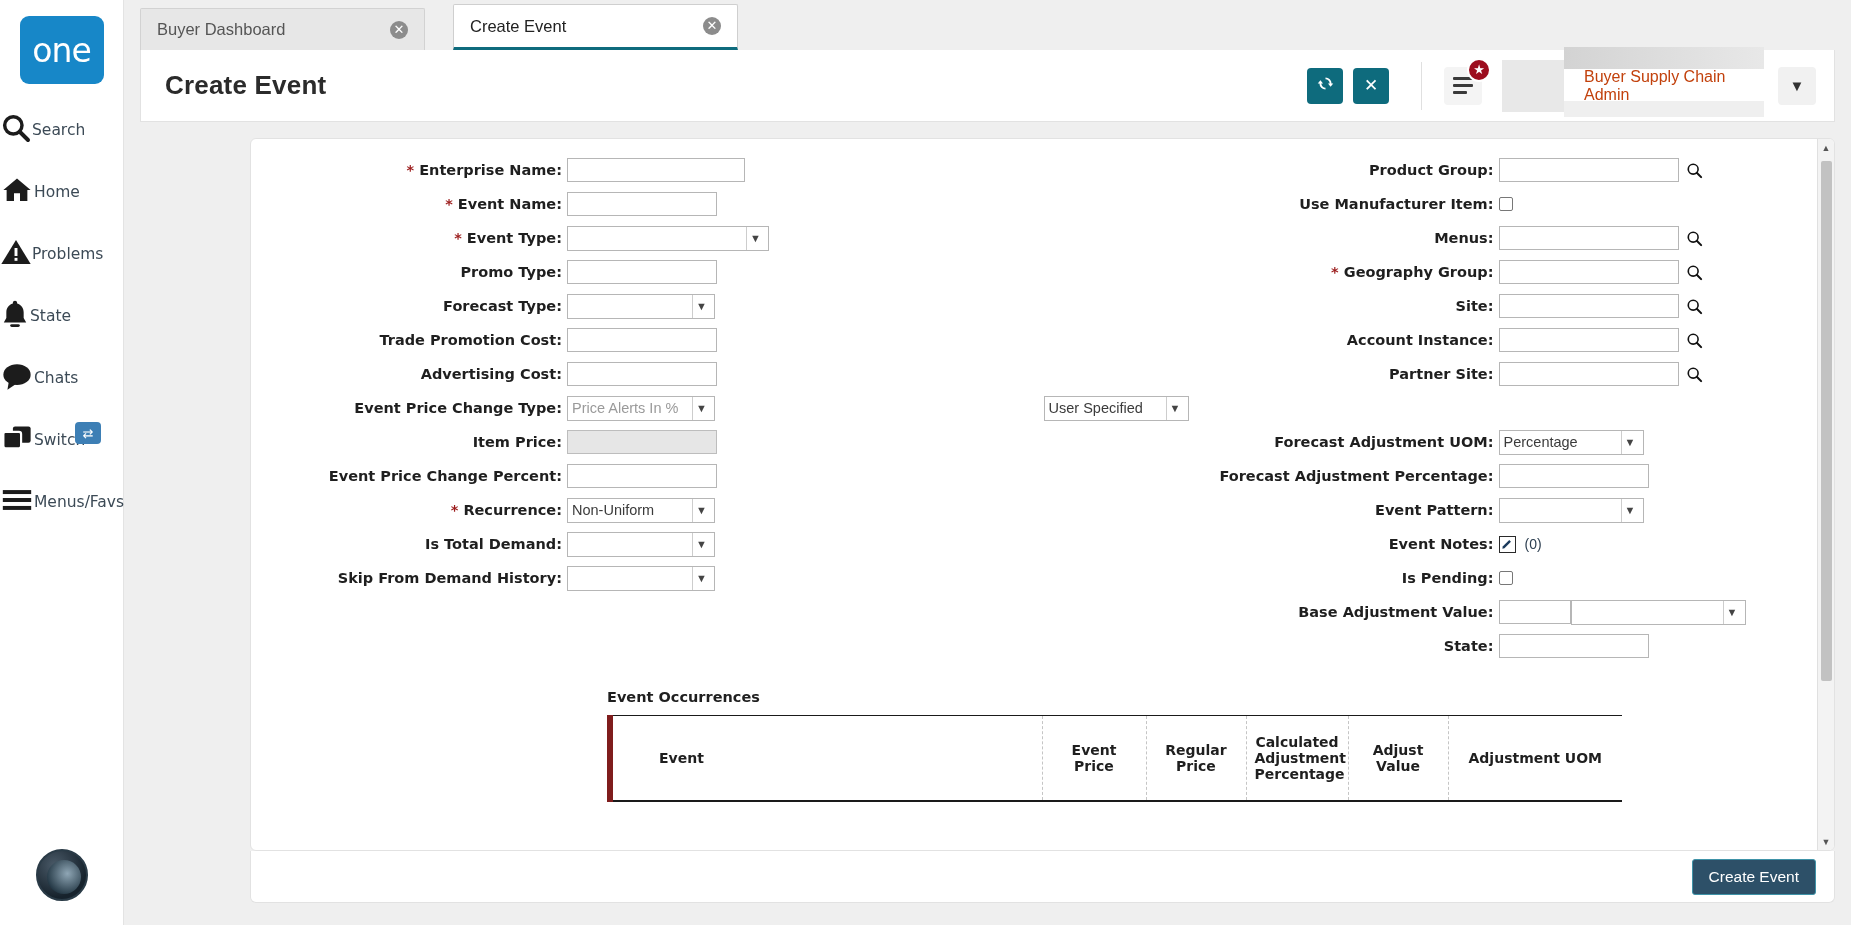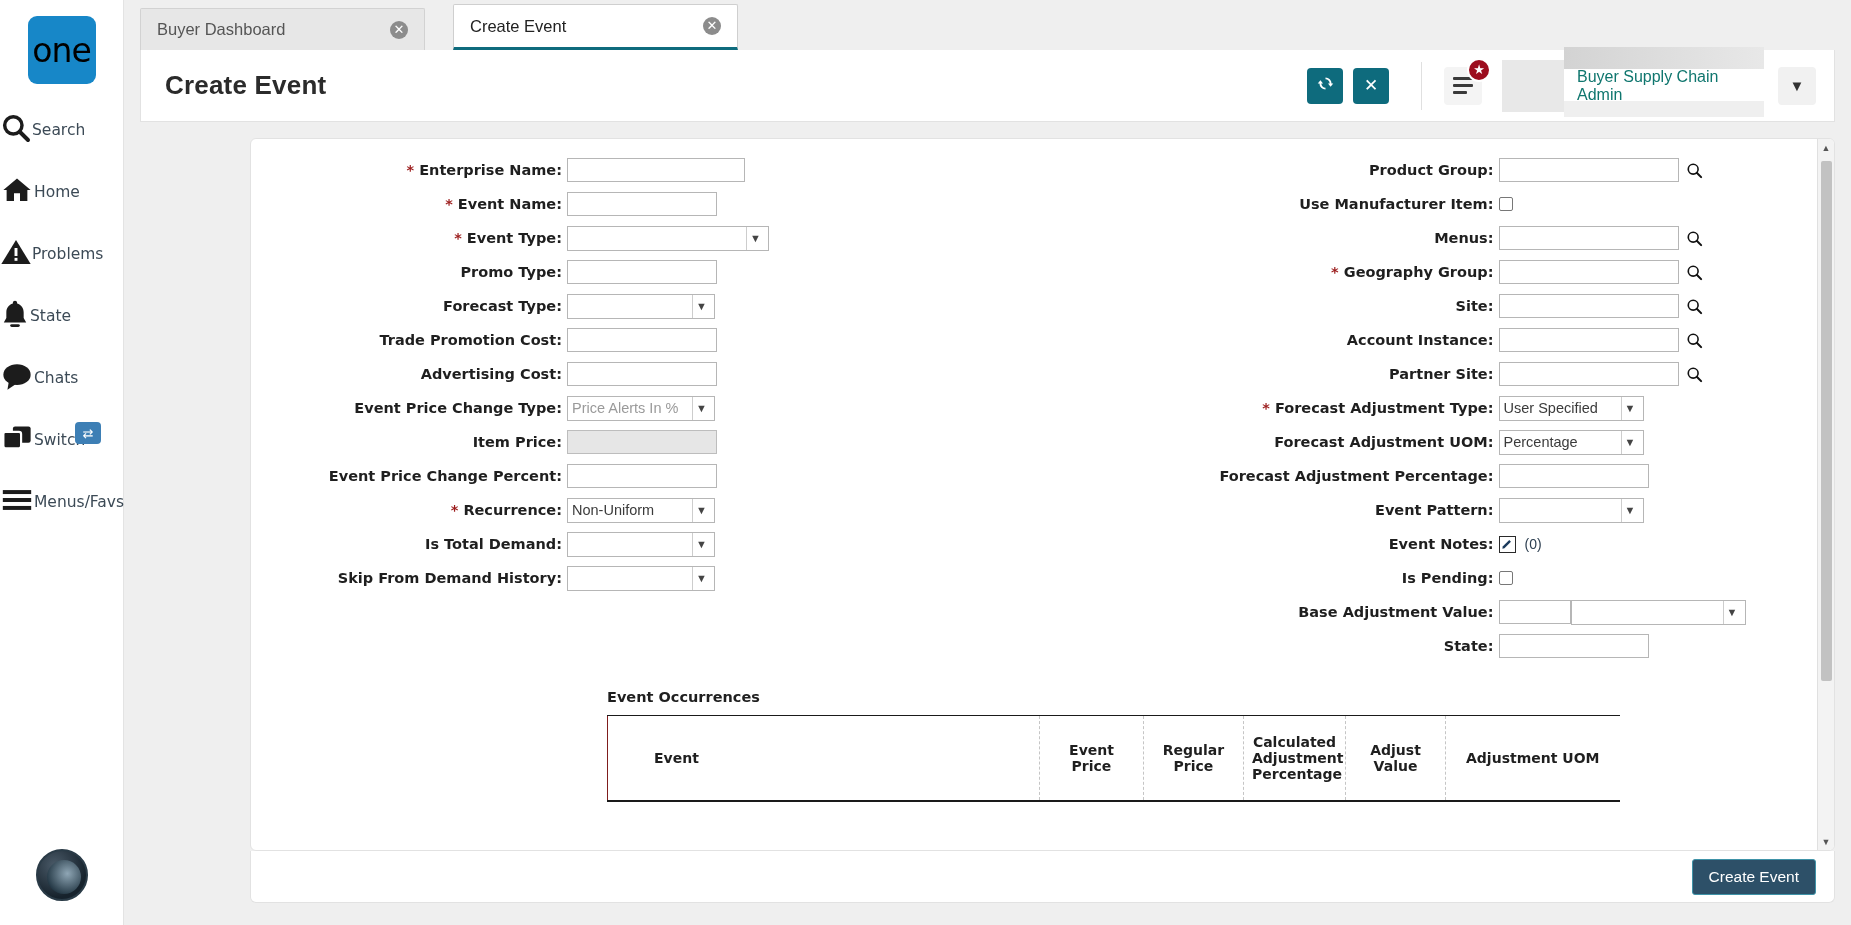--- a/index.html
+++ b/index.html
@@ -15,24 +15,24 @@
   
   .rail {
     width: 124px; height: 925px;
     background: #ffffff;
     border-right: 1px solid #e3e3e3;
     display: flex; flex-direction: column; align-items: center;
     flex: 0 0 124px;
     position: relative;
   }
   .logo {
-    width: 68px; height: 68px; margin-top: 16px;
+    width: 84px; height: 68px; margin-top: 16px;
     background: #1787c8; border-radius: 9px;
     display: flex; align-items: center; justify-content: center;
-    color: #000000; font-size: 33px; letter-spacing: -1px;
+    color: #ffffff; font-size: 33px; letter-spacing: -1px;
     font-family: "DejaVu Sans", sans-serif;
   }
   .rail-item {
     margin-top: 26px; width: 100%;
     display: flex; align-items: center;
     cursor: pointer; position: relative;
   }
   .rail-item .glyph {
     color: #222; display: flex; align-items: center; justify-content: center;
     height: 36px;
@@ -119,21 +119,21 @@
     border: 2px solid #fff;
   }
   .user-tile { width: 62px; height: 52px; background: #e8e8e8; margin-left: 20px; }
   .user-name-wrap { position: relative; margin-left: 0; }
   .user-name-bar {
     position: absolute; top: -26px; left: 0; width: 200px; height: 22px;
     background: linear-gradient(to right,#d3d3d3,#e8e8e8);
   }
   .user-name {
     width: 200px; height: 26px; display: flex; align-items: center;
-    font-size: 16px; color: #0f766e; padding-left: 13px;
+    font-size: 16px; color: #c2410c; padding-left: 20px;
   }
   .user-name-bar2 { position:absolute; bottom:-18px; left:0; width:200px; height:16px; background:#efefef; }
   .chev-btn {
     width: 38px; height: 38px; background: #f1f1f1; border-radius: 4px;
     display: flex; align-items: center; justify-content: center;
     margin-left: 14px; cursor: pointer; font-size: 15px; color: #333;
   }
 
   
   .body-card {
@@ -207,21 +207,21 @@
     font-family: "DejaVu Sans", sans-serif;
   }
   table.occ { border-collapse: collapse; width: 1012px; table-layout: fixed; }
   table.occ thead th {
     border-top: 1px solid #1a1a1a; border-bottom: 2px solid #1a1a1a;
     border-left: 1px dashed #c5c5c5;
     font-size: 14px; font-weight: bold; color: #1f1f1f;
     padding: 18px 8px; height: 78px; vertical-align: middle;
     font-family: "DejaVu Sans", sans-serif;
   }
-  table.occ thead th:first-child { border-left: 1px solid #7f1d1d; }
+  table.occ thead th:first-child { border-left: 6px solid #7f1d1d; }
   table.occ thead th.th-event { text-align: left; padding-left: 46px; }
   table.occ tbody td { height: 130px; border: none; }
 
   
   .vscroll {
     position: absolute; top: 0; right: 0; width: 17px; bottom: 0;
     background: #f3f3f3; border-left: 1px solid #e0e0e0;
   }
   .vscroll .arrow {
     height: 17px; display: flex; align-items: center; justify-content: center;
@@ -554,21 +554,20 @@
                 <span class="mag">
                   <svg width="17" height="17" viewBox="0 0 18 18">
                       <circle cx="7.6" cy="7.6" r="5.2" fill="none" stroke="#111" stroke-width="1.7"></circle>
                       <line x1="11.4" y1="11.4" x2="16" y2="16" stroke="#111" stroke-width="2.2" stroke-linecap="round"></line>
                     </svg>
                 </span>
               </div>
             </div>
 
             <div class="frow">
-              <div class="flabel"><span class="req">*</span> <span>Forecast Adjustment Type</span>:</div>
               <div class="sel w145">
                 <span>User Specified</span>
                 <span class="caret">▼</span>
               </div>
             </div>
 
             <div class="frow">
               <div class="flabel"><span>Forecast Adjustment UOM</span>:</div>
               <div class="sel w145">
                 <span>Percentage</span>

